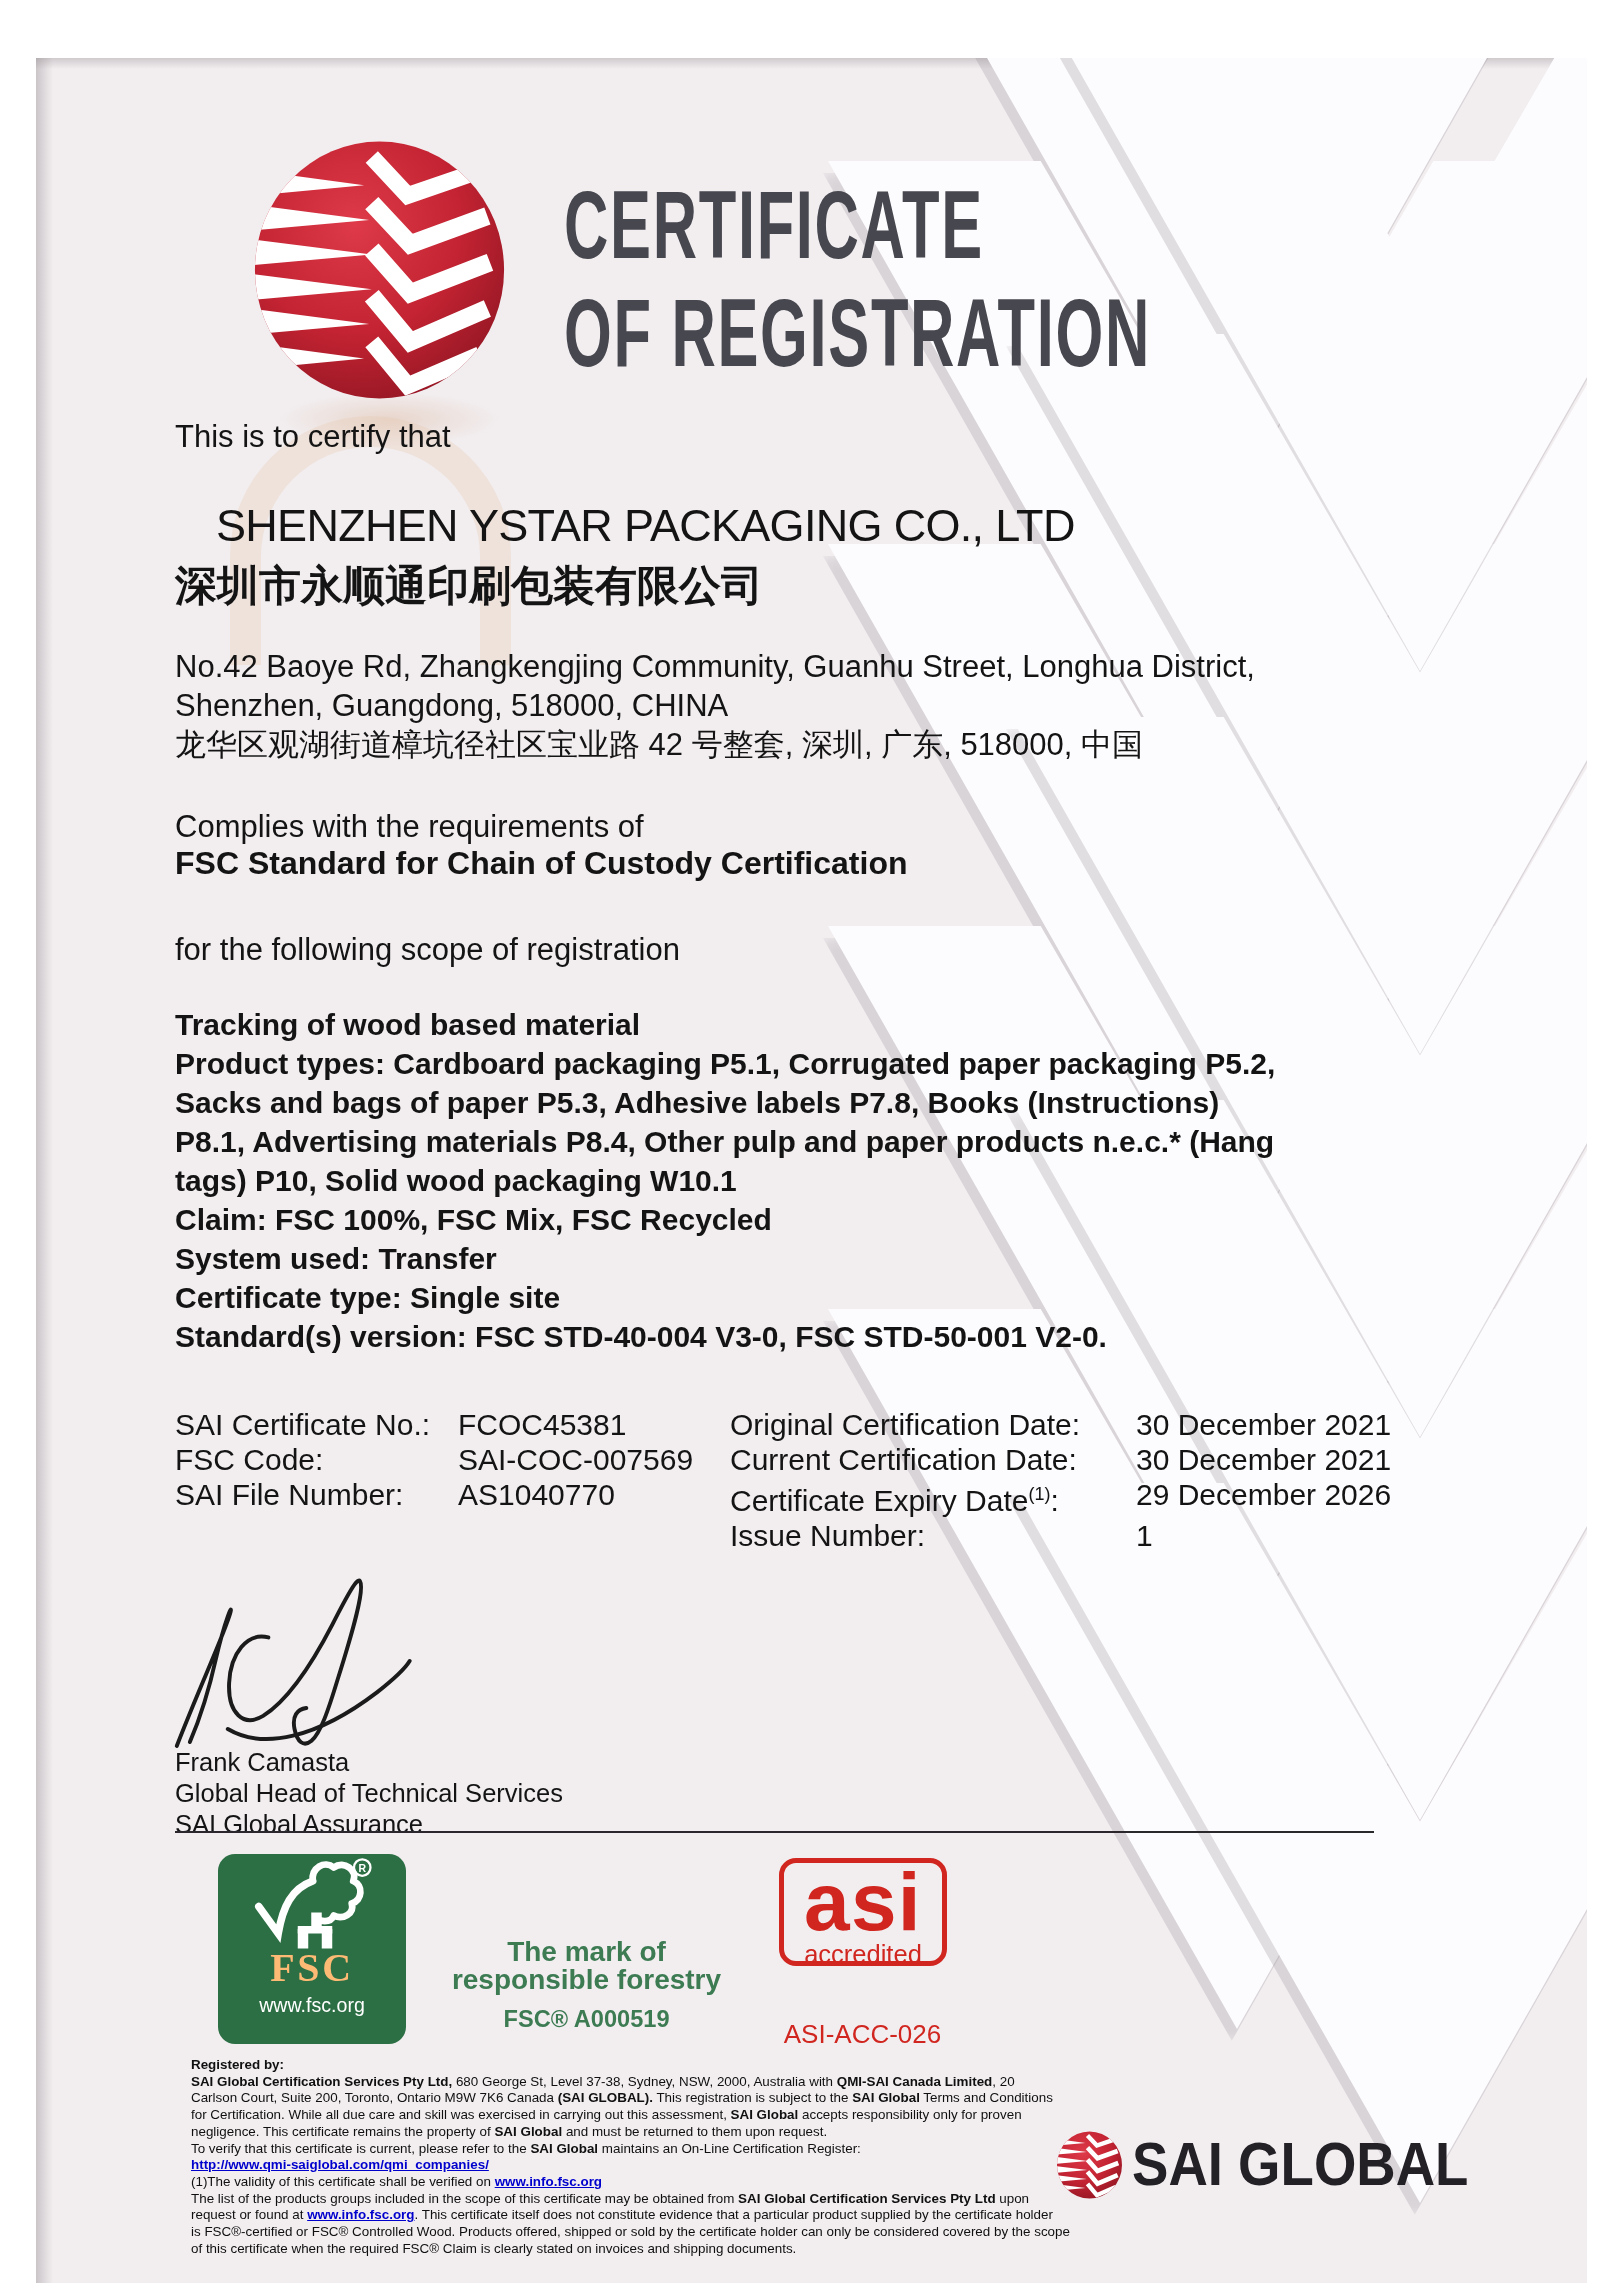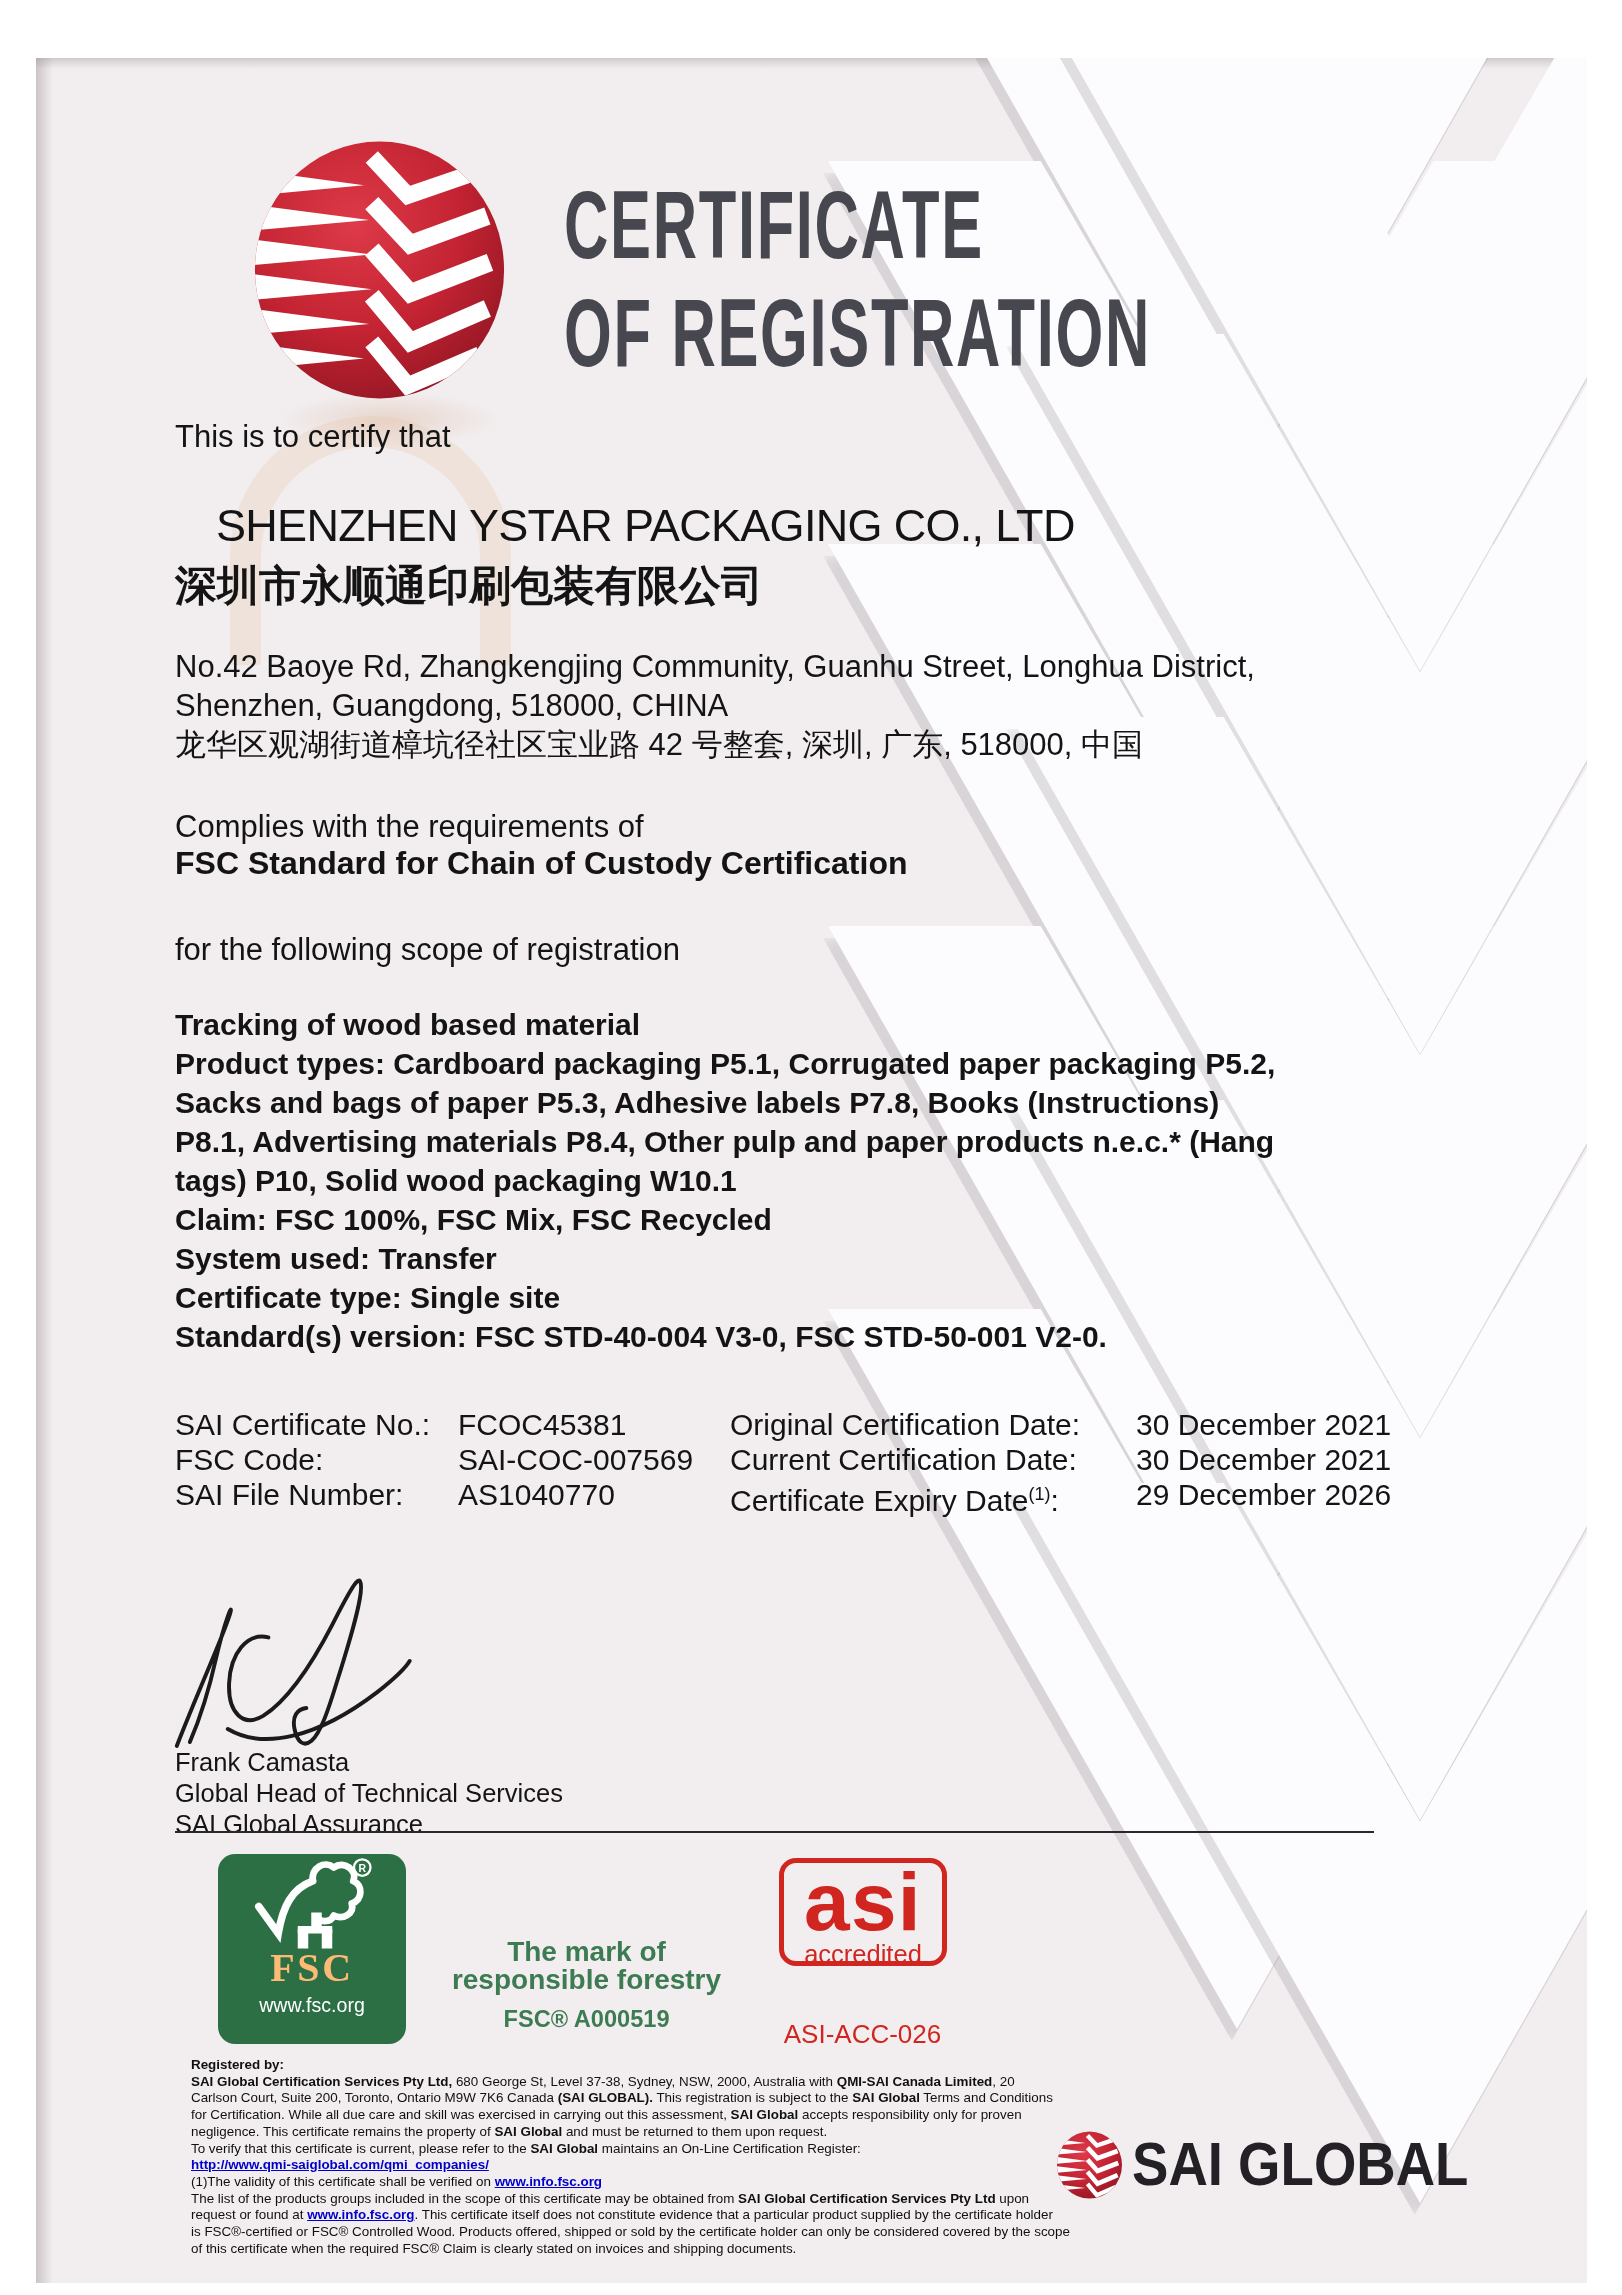--- a/index.html
+++ b/index.html
@@ -203,20 +203,24 @@
       <span class="val">30 December 2021</span>
     </div>
     <div class="inforow">
       <span class="lbl">Current Certification Date:</span>
       <span class="val">30 December 2021</span>
     </div>
     <div class="inforow">
       <span class="lbl">Certificate Expiry Date<sup>(1)</sup>:</span>
       <span class="val">29 December 2026</span>
     </div>
+    <div class="inforow">
+      <span class="lbl">Issue Number:</span>
+      <span class="val">1</span>
+    </div>
   </div>
 
 <svg class="abs sig-svg" width="314" height="190" viewBox="0 0 480 290">
   <g stroke="#1b1b1b" stroke-width="6" fill="none" stroke-linecap="round">
     <path d="M18,278 C52,190 92,104 100,74 C104,58 92,84 78,144 C66,198 50,244 38,272"></path>
     <path d="M158,112 C126,104 100,136 98,182 C96,228 120,250 150,232 C188,208 226,150 256,92 C280,45 294,20 298,26 C306,38 286,106 264,176 C250,222 238,258 224,270 C212,280 202,272 198,252 C194,232 202,222 216,220"></path>
     <path d="M96,252 C150,284 232,266 324,196 C352,174 368,158 374,148"></path>
   </g>
 </svg>
 

